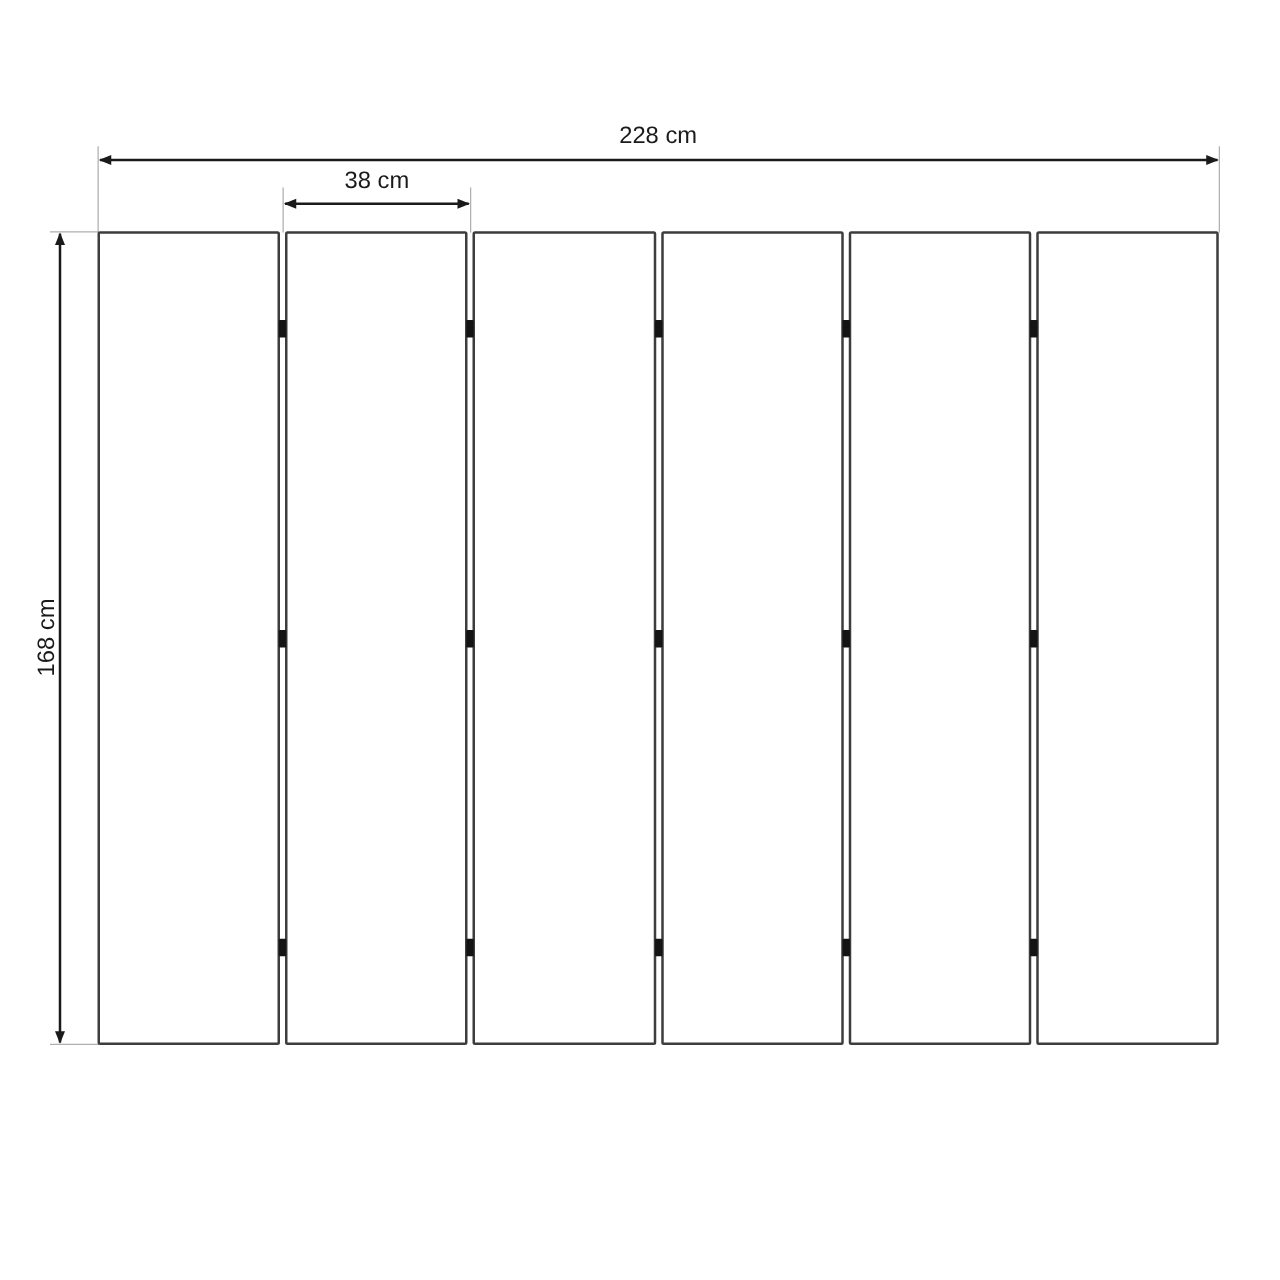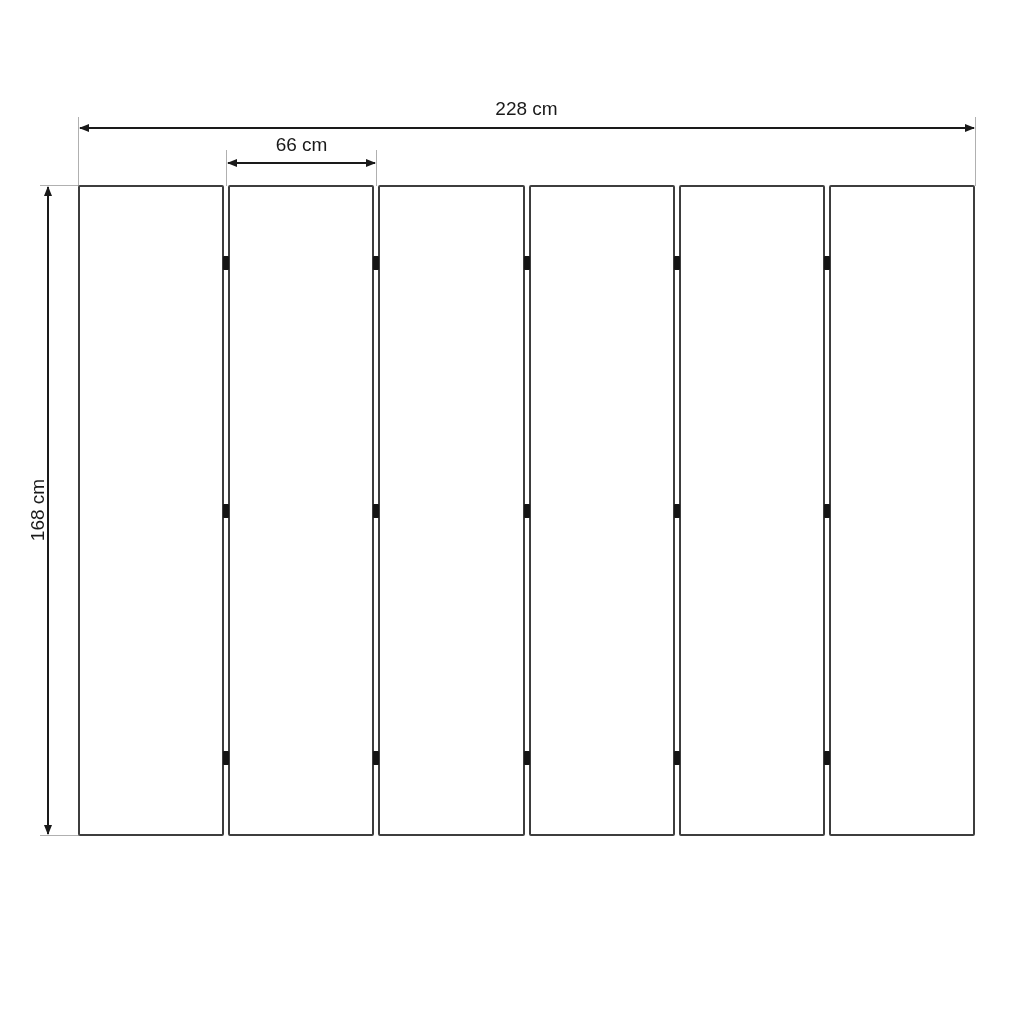--- a/index.html
+++ b/index.html
@@ -81,21 +81,21 @@
     <div class="arrow right" style="left:965px; top:124px;"></div>
     <div class="dim-label" style="left:78px; top:97px; width:897px;">228 cm</div>
   </div>
 
   <div>
     <div class="ext-line" style="left:226px; top:150px; width:1px; height:36px;"></div>
     <div class="ext-line" style="left:376px; top:150px; width:1px; height:36px;"></div>
     <div class="dim-line" style="left:228px; top:162px; width:147px; height:2px;"></div>
     <div class="arrow left" style="left:227px; top:159px;"></div>
     <div class="arrow right" style="left:366px; top:159px;"></div>
-    <div class="dim-label" style="left:226px; top:133px; width:151px;">66 cm</div>
+    <div class="dim-label" style="left:226px; top:133px; width:151px;">38 cm</div>
   </div>
 
   <div>
     <div class="ext-line" style="left:40px; top:185px; width:39px; height:1px;"></div>
     <div class="ext-line" style="left:40px; top:835px; width:39px; height:1px;"></div>
     <div class="dim-line" style="left:47px; top:187px; width:2px; height:647px;"></div>
     <div class="arrow up" style="left:44px; top:186px;"></div>
     <div class="arrow down" style="left:44px; top:825px;"></div>
     <div class="dim-label rotated-label" style="left:-14px; top:498px; width:104px;">168 cm</div>
   </div>

